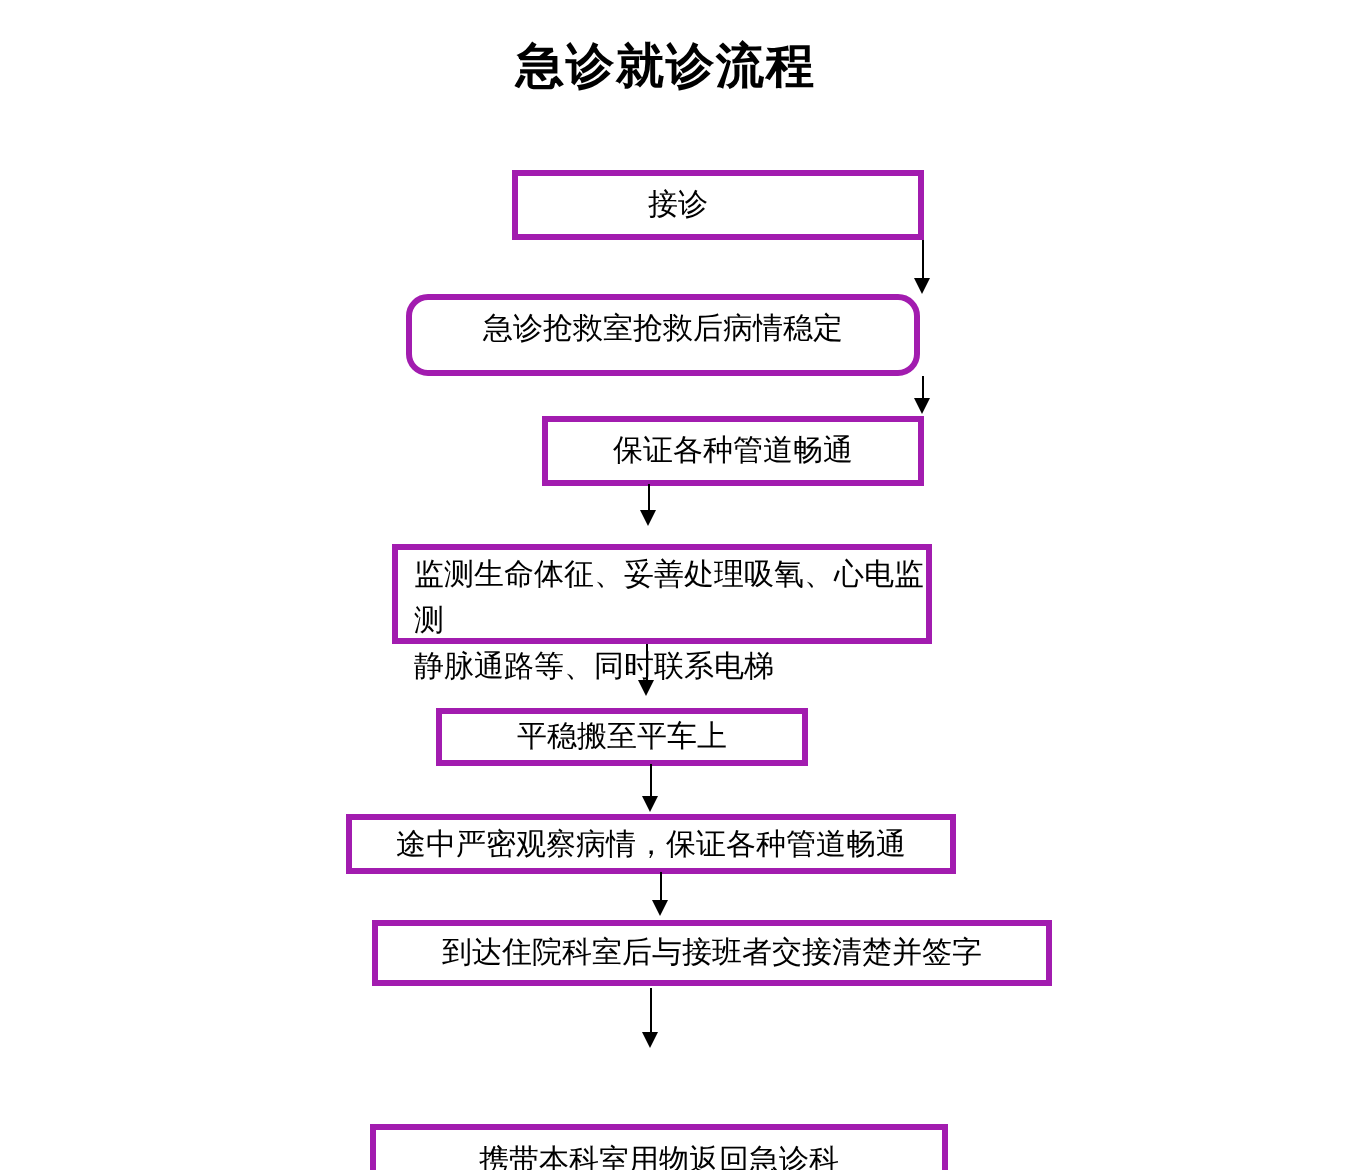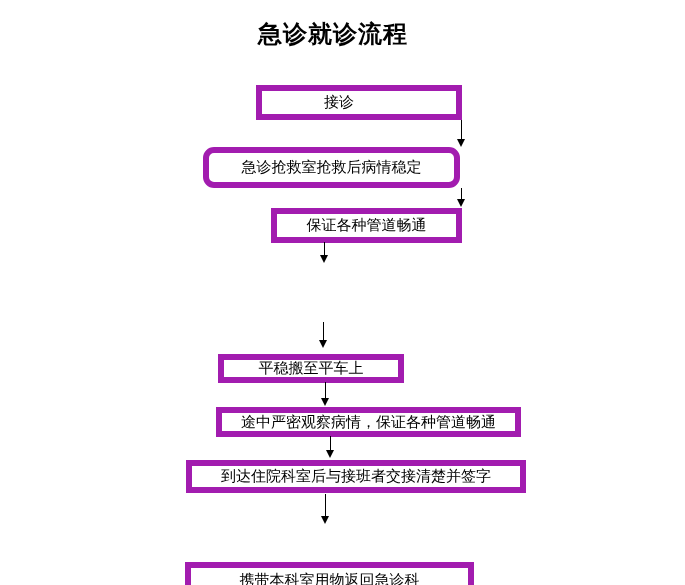--- a/index.html
+++ b/index.html
@@ -20,37 +20,37 @@
     left: 258px;
     top: 18px;
     font-size: 24px;
     font-weight: bold;
     line-height: 32px;
     letter-spacing: 1px;
     white-space: nowrap;
   }
   .flow-box {
     position: absolute;
-    border: 6px solid #a21caf;
+    border: 3px solid #a21caf;
     background: #ffffff;
     display: flex;
     align-items: center;
     justify-content: center;
     font-size: 15px;
     text-align: center;
   }
   .step-label { white-space: pre-line; }
   .box1 { left: 256px; top: 85px;  width: 206px; height: 35px; padding-right: 40px; }
   .box2 { left: 203px; top: 147px; width: 257px; height: 41px; align-items: flex-start; padding-top: 5px; border-radius: 11px; }
   .box3 { left: 271px; top: 208px; width: 191px; height: 35px; }
   .box4 { left: 196px; top: 272px; width: 270px; height: 50px;
           align-items: flex-start; justify-content: flex-start;
           text-align: left; padding: 2px 0 0 8px; line-height: 23px; }
   .box5 { left: 218px; top: 354px; width: 186px; height: 29px; }
-  .box6 { left: 173px; top: 407px; width: 305px; height: 30px; margin-left: 43px; }
+  .box6 { left: 173px; top: 407px; width: 305px; height: 30px; }
   .box7 { left: 186px; top: 460px; width: 340px; height: 33px; }
   .box8 { left: 185px; top: 562px; width: 289px; height: 36px; text-decoration: underline; }
 
   .arrow { position: absolute; width: 9px; }
   .arrow .line {
     position: absolute;
     left: 4px; top: 0;
     width: 1px;
     height: calc(100% - 8px);
     background: #000000;
@@ -98,20 +98,24 @@
 
   <div class="flow-box box3">
     <span class="step-label">保证各种管道畅通</span>
   </div>
 
   <div class="arrow a3">
     <div class="line"></div>
     <div class="head"></div>
   </div>
 
+  <div class="flow-box box4">
+    <span class="step-label">监测生命体征、妥善处理吸氧、心电监测
+静脉通路等、同时联系电梯</span>
+  </div>
 
   <div class="arrow a4">
     <div class="line"></div>
     <div class="head"></div>
   </div>
 
   <div class="flow-box box5">
     <span class="step-label">平稳搬至平车上</span>
   </div>
 

